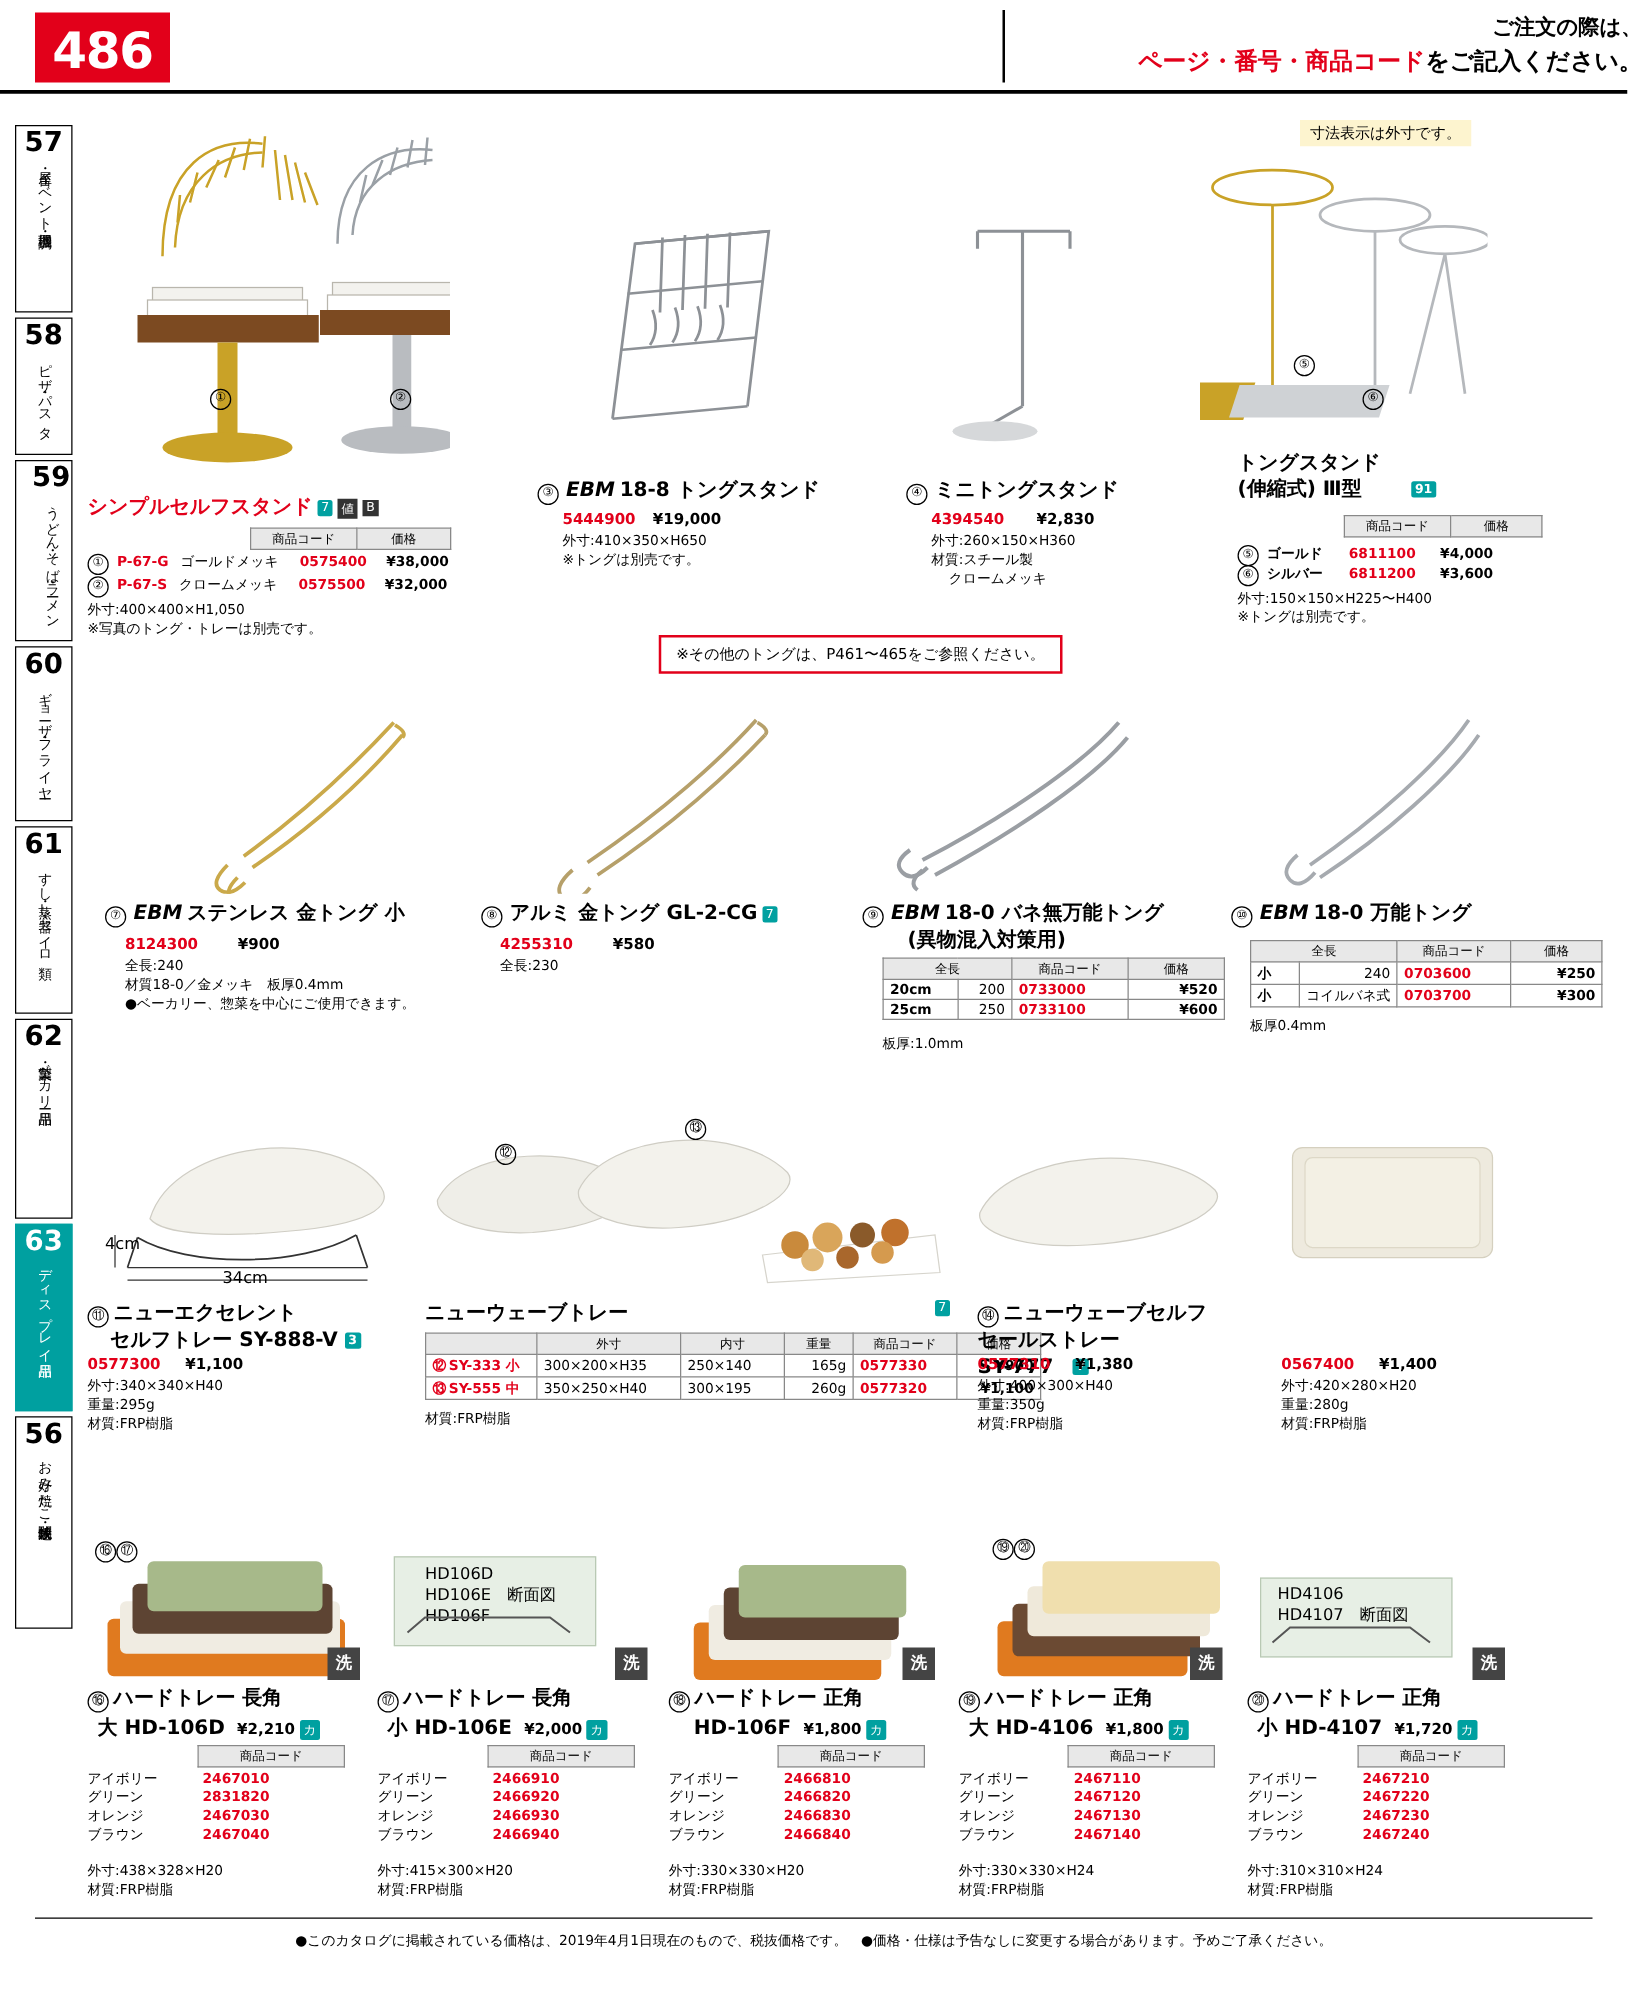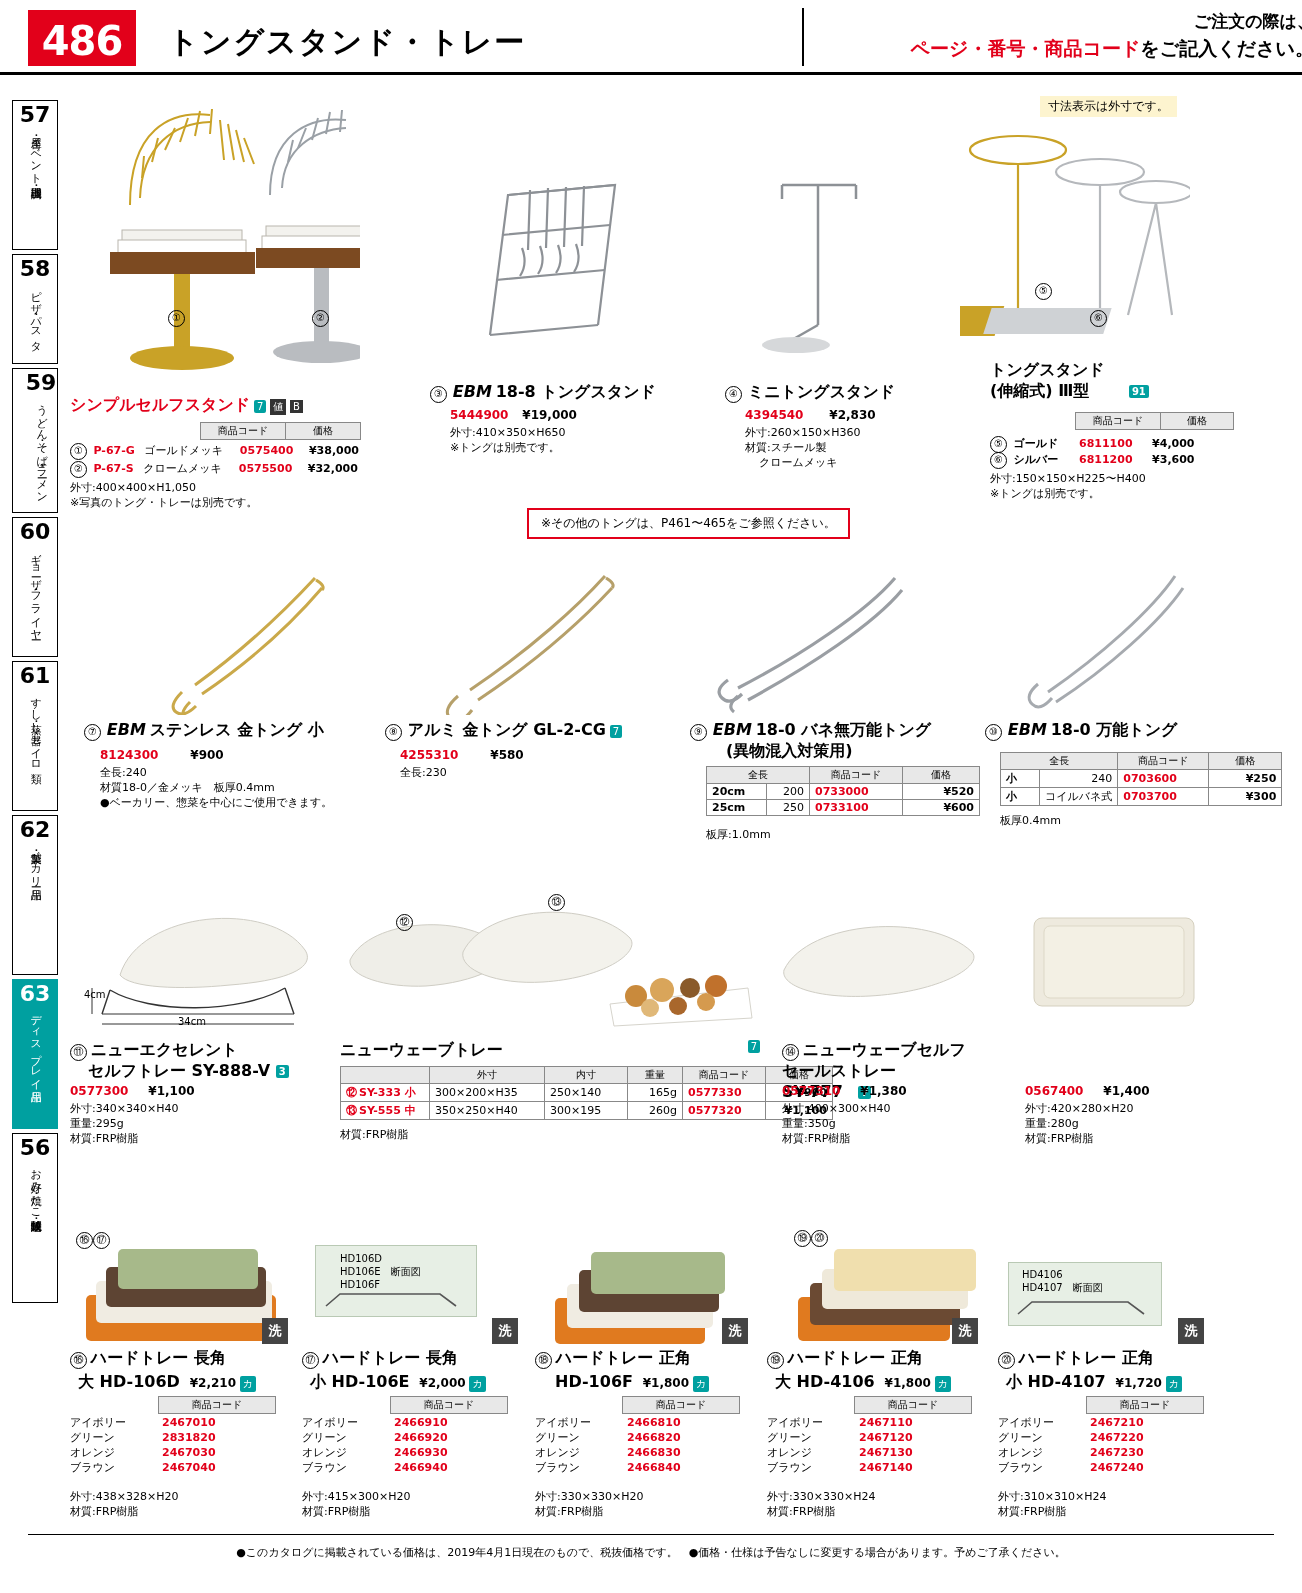--- a/index.html
+++ b/index.html
@@ -35,21 +35,21 @@
       writing-mode:vertical-rl;text-orientation:upright;display:inline-block;letter-spacing:0px;}
   .tab.active{background:#00a0a0;color:#fff;border-color:#00a0a0;}
   .tab.active .num{color:#fff;}
 
   
   .abs{position:absolute;}
   .red{color:#e2001a;}
   .b{font-weight:bold;}
   .t-title{font-size:16px;font-weight:bold;}
   .t-small{font-size:11px;line-height:1.35;}
-  .t-xsmall{font-size:10px;line-height:1.3;}
+  .t-xsmall{font-size:13px;line-height:1.3;}
   .code{color:#e2001a;font-weight:bold;}
   .tbl{border-collapse:collapse;font-size:11px;}
   .tbl th{background:#e8e8e8;border:1px solid #888;font-weight:normal;padding:1px 5px;font-size:10px;}
   .tbl td{border:1px solid #888;padding:1px 5px;white-space:nowrap;}
   .tbl td.c{color:#e2001a;font-weight:bold;}
   .tbl td.r{text-align:right;}
   .num-circ{display:inline-block;border:1px solid #000;border-radius:50%;
      width:15px;height:15px;line-height:14px;text-align:center;font-size:10px;}
   .badge{display:inline-block;background:#00a0a0;color:#fff;font-size:10px;
      padding:1px 3px;border-radius:2px;vertical-align:middle;}
@@ -66,21 +66,20 @@
   .footrule{position:absolute;left:28px;top:1534px;width:1246px;height:1px;background:#000;}
 </style>
 </head>
 <body>
 
 <div class="page">
 
   <div class="hdr">
     <div class="hdr-red"></div>
     <div class="hdr-pageno">486</div>
-    <div class="hdr-title">トングスタンド・トレー</div>
     <div class="hdr-note">
       <div class="l1">ご注文の際は、</div>
       <div class="l2">
         <span class="red">ページ・番号・商品コード</span><span>をご記入ください。</span>
       </div>
     </div>
   </div>
   <div class="hdr-rule"></div>
 
   <div class="tabs">

